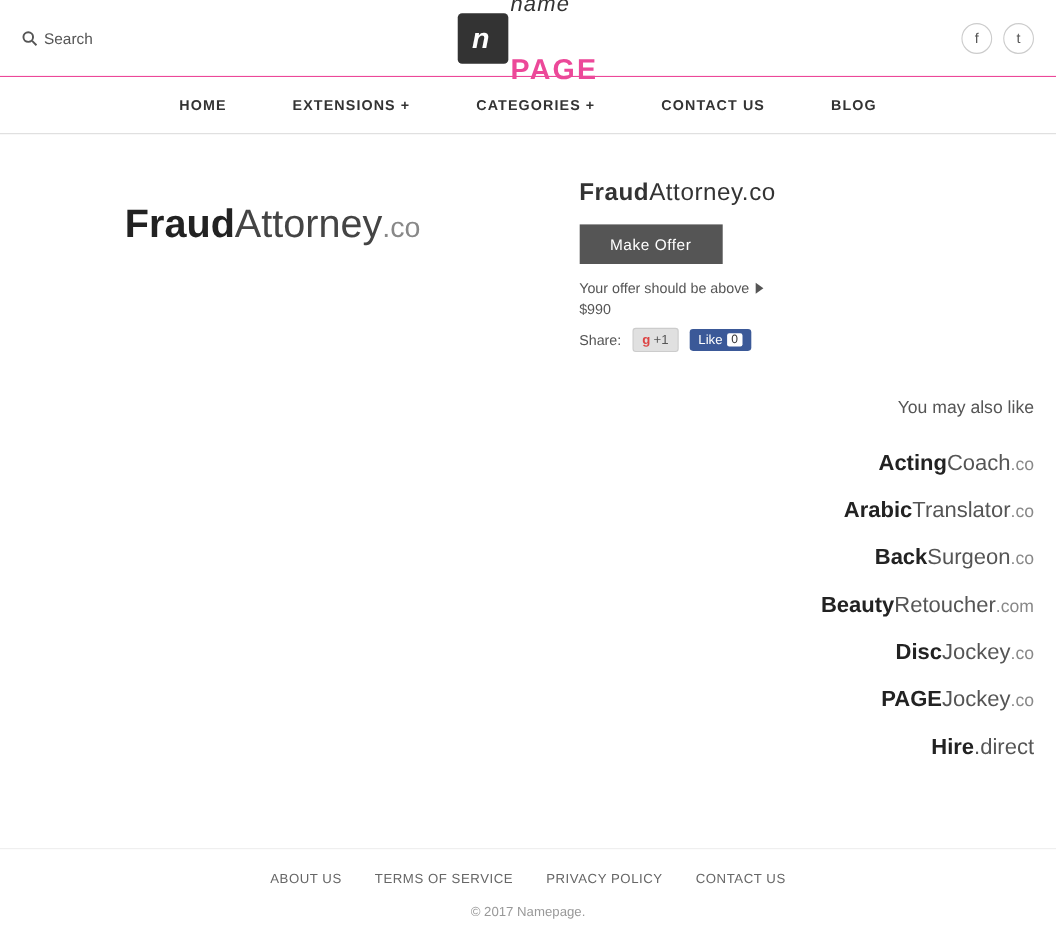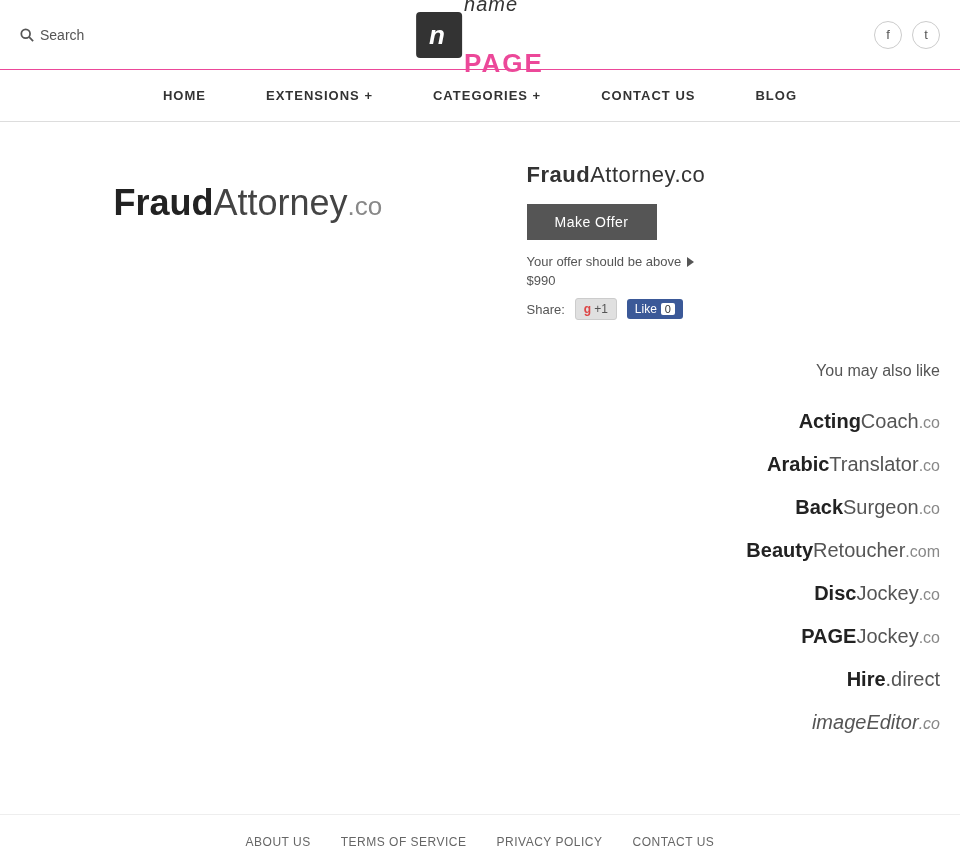--- a/index.html
+++ b/index.html
@@ -387,25 +387,20 @@
       <div class="domain-item">
         <span class="d-bold">Disc</span><span class="d-light">Jockey</span><span class="d-tld">.co</span>
       </div>
       <div class="domain-item">
         <span class="d-bold">PAGE</span><span class="d-light">Jockey</span><span class="d-tld">.co</span>
       </div>
       <div class="domain-item">
         <span class="d-bold">Hire</span><span class="d-light">.direct</span>
       </div>
     </div>
-    <div class="domain-grid">
-      <div class="domain-item" style="font-style: italic;">
-        <span class="d-bold" style="font-weight:400;color:#555;">image</span><span class="d-light">Editor</span><span class="d-tld">.co</span>
-      </div>
-    </div>
   </div>
 </div>
 
 <hr class="divider">
 
 <div class="footer">
   <div class="footer-nav">
     <span class="footer-link">ABOUT US</span>
     <span class="footer-link">TERMS OF SERVICE</span>
     <span class="footer-link">PRIVACY POLICY</span>

